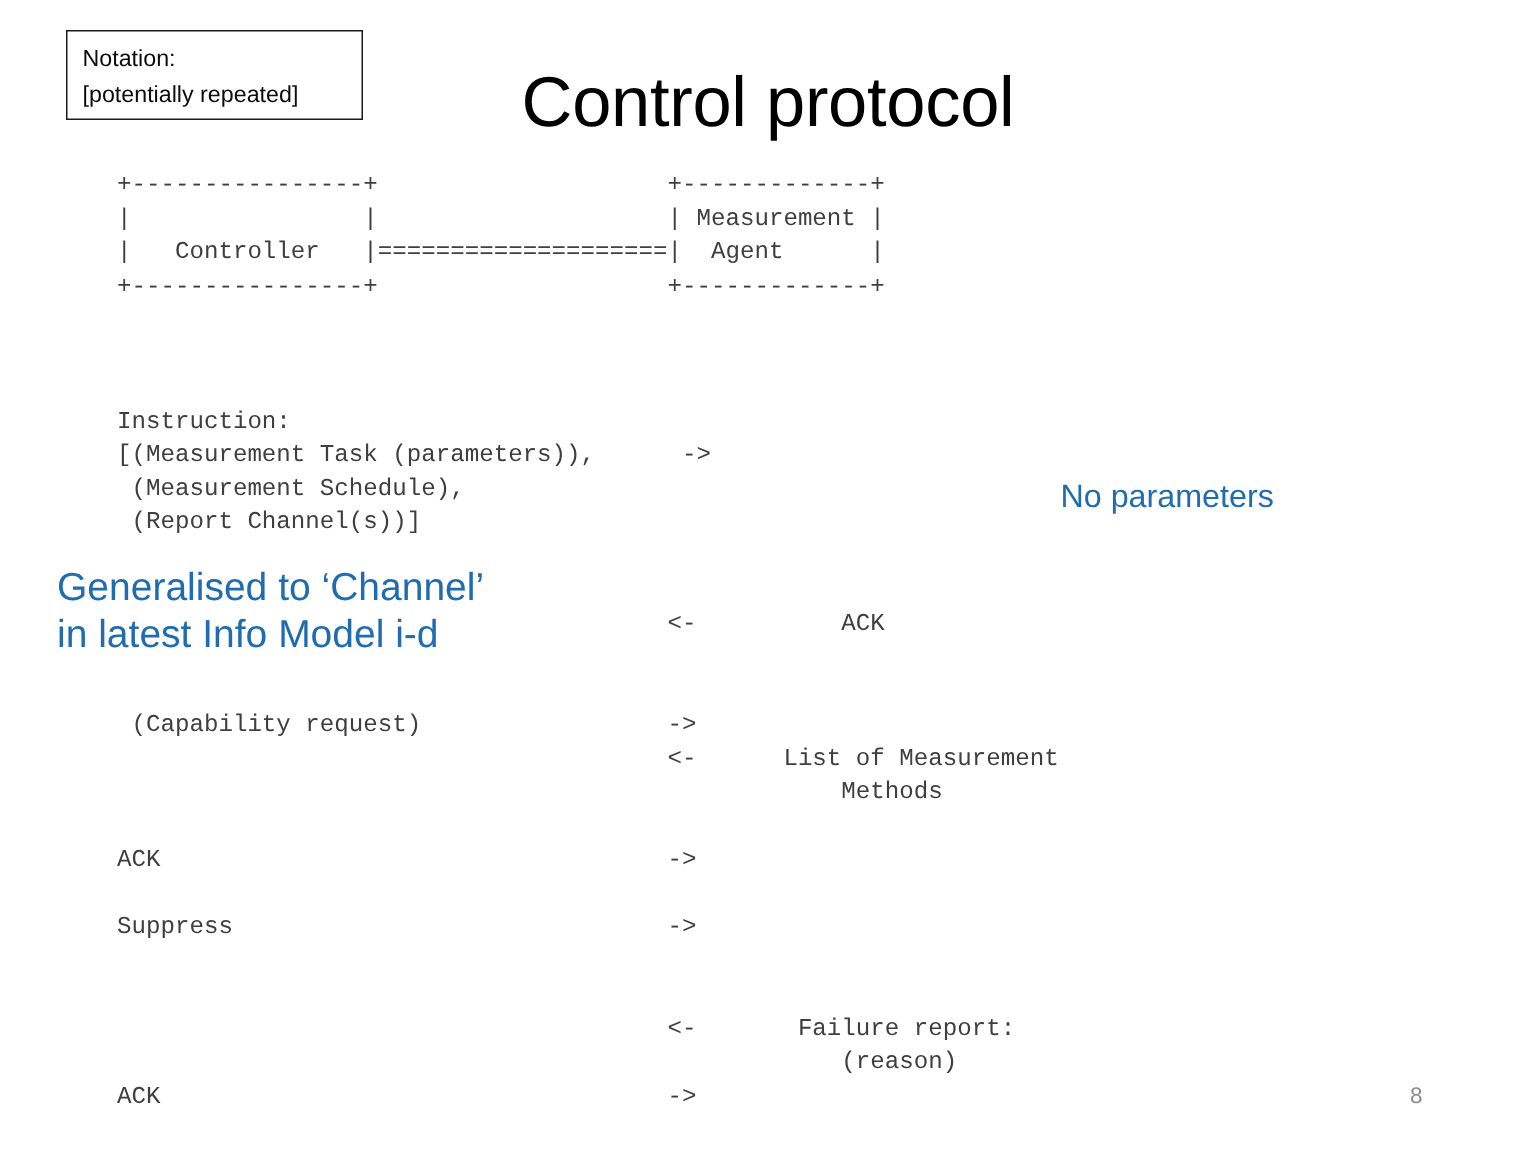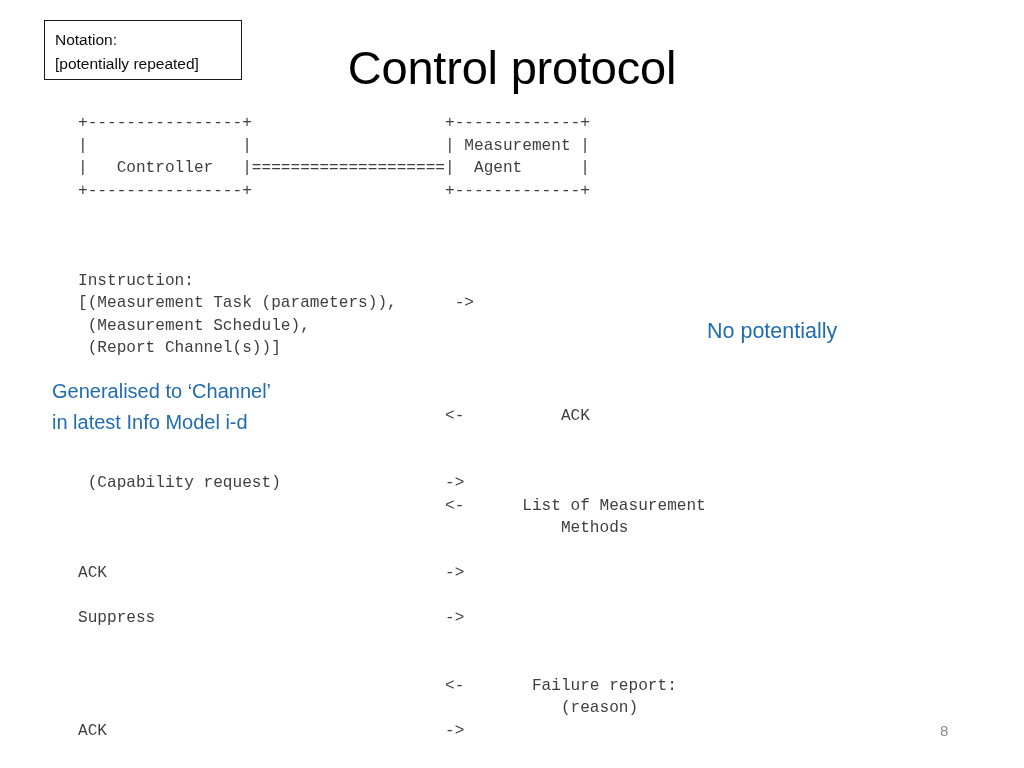--- a/index.html
+++ b/index.html
@@ -77,23 +77,23 @@
     font-weight: 400;
     color: #1f6cb0;
     white-space: pre;
   }
   .annot-collector {
     left: 166px;
     top: 334px;
     font-size: 21.5px;
   }
   .annot-generalised {
-    left: 52px;
+    left: 38px;
     top: 376px;
-    font-size: 20px;
+    font-size: 26px;
     line-height: 31px;
   }
   .annot-nonegotiation {
     left: 707px;
     top: 319px;
     font-size: 21.5px;
   }
 
   
   .page-number {
@@ -143,17 +143,17 @@
 
 Suppress                              -&gt;
 
 
                                       &lt;-       Failure report:
                                                   (reason)
 ACK                                   -&gt;</pre>
 
   <div class="annot annot-generalised">Generalised to ‘Channel’
 in latest Info Model i-d</div>
-  <div class="annot annot-nonegotiation">No potentially</div>
+  <div class="annot annot-nonegotiation">No parameters</div>
 
   <div class="page-number">8</div>
 
 </div>
 
 </body></html>

